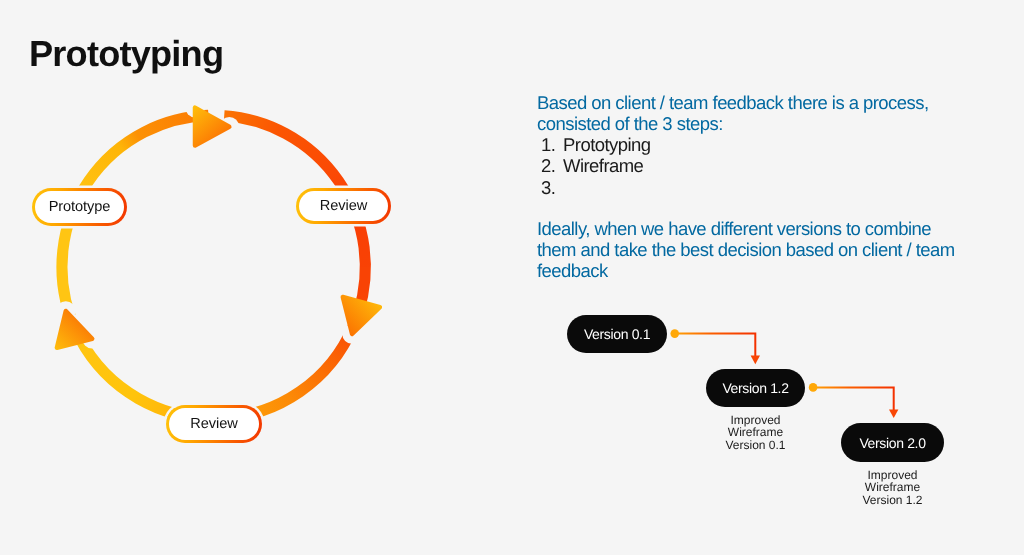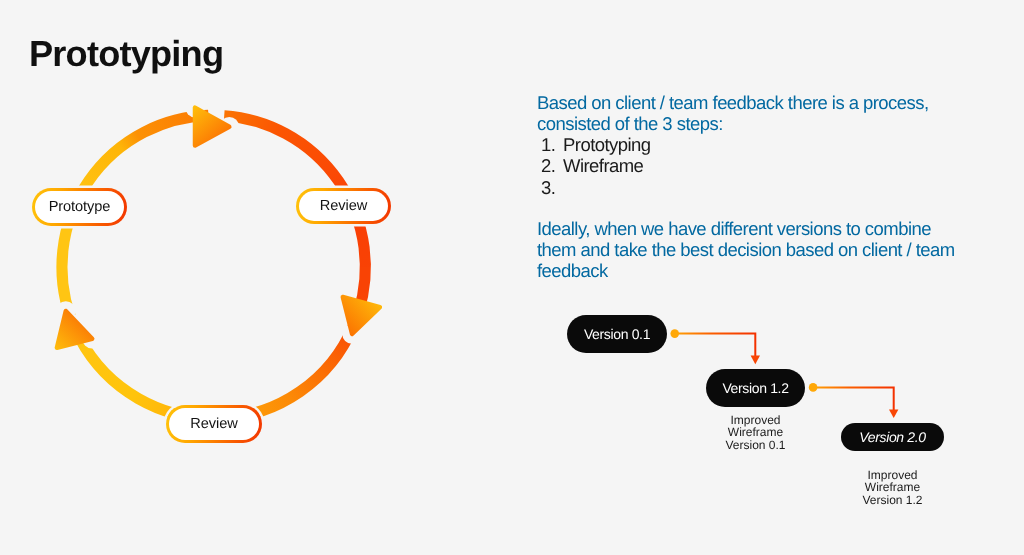--- a/index.html
+++ b/index.html
@@ -52,21 +52,21 @@
   ol.steps li{display:flex;}
   ol.steps li .num{width:26px;flex:0 0 26px;padding-left:4px;box-sizing:border-box;}
 
   
   #vflow{position:absolute;left:567px;top:315px;width:430px;height:200px;}
   #vconn{position:absolute;left:0;top:19px;overflow:visible;}
   .vbox{position:absolute;will-change:transform;transform:translateZ(0);display:flex;align-items:center;justify-content:center;
         background:#0A0A0A;color:#FFFFFF;border-radius:999px;font-size:14px;letter-spacing:-0.35px;}
   #vbox1{left:0px;top:0px;width:100px;height:38px;}
   #vbox2{left:139px;top:54px;width:99px;height:38px;}
-  #vbox3{left:274px;top:108px;width:103px;height:28px;font-style:italic;}
+  #vbox3{left:274px;top:108px;width:103px;height:39px;}
   .vcap{position:absolute;transform:translateZ(0);text-align:center;font-size:12px;color:#1b1b1b;line-height:12.3px;}
   #vcap2{left:139px;top:99px;width:99px;}
   #vcap3{left:274px;top:154px;width:103px;}
 </style>
 </head>
 <body>
 
 <div class="page">
 
   <div id="title">Prototyping</div>

